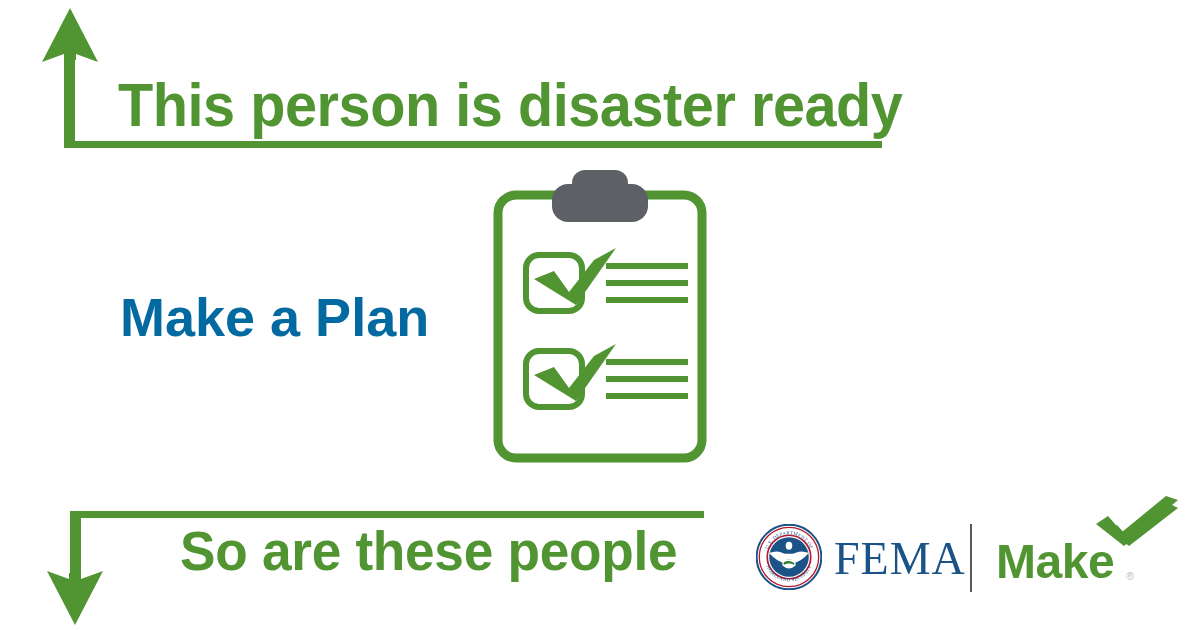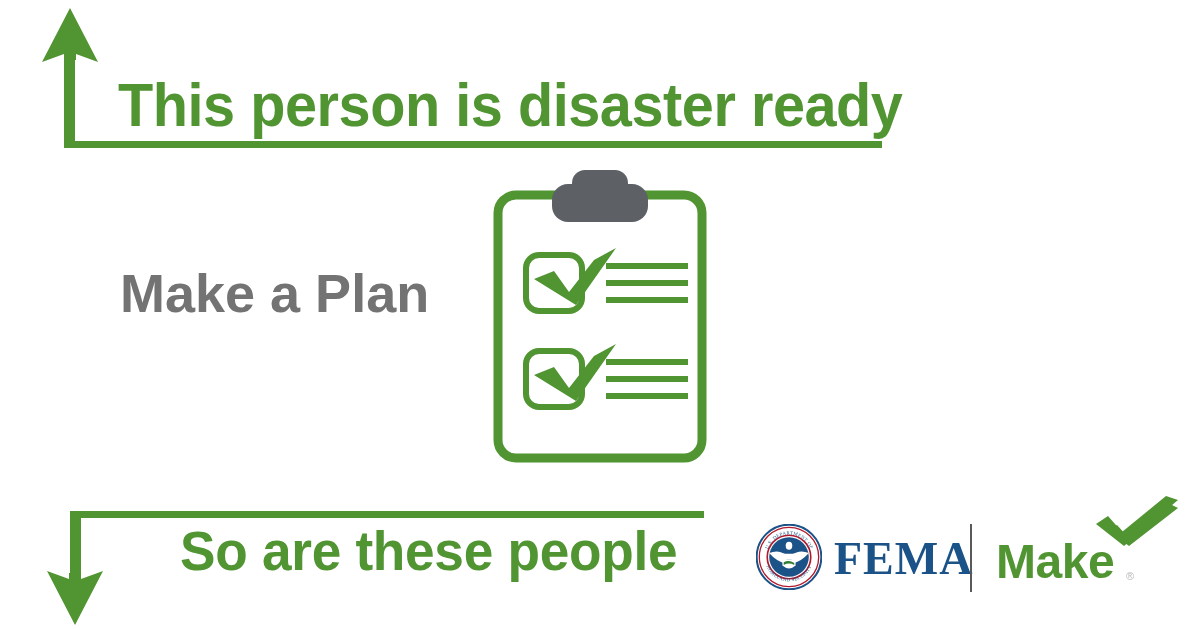--- a/index.html
+++ b/index.html
@@ -39,26 +39,26 @@
     color: #519432;
     white-space: nowrap;
     transform: scaleX(0.93);
     transform-origin: left top;
   }
 
   
   #middle-label {
     position: absolute;
     left: 120px;
-    top: 264px;
+    top: 288px;
     font-family: "Liberation Sans", sans-serif;
     font-weight: 700;
     font-size: 54px;
     line-height: 58px;
-    color: #737373;
+    color: #0369a1;
     white-space: nowrap;
   }
 
   
   #clipboard-svg {
     position: absolute;
     left: 484px;
     top: 168px;
     width: 232px;
     height: 300px;
@@ -102,21 +102,21 @@
     left: 0px;
     top: 26px;
     width: 66px;
     height: 66px;
   }
   #fema-wordmark {
     position: absolute;
     left: 78px;
     top: 38px;
     font-family: "Liberation Serif", serif;
-    font-weight: 700;
+    font-weight: 400;
     font-size: 46px;
     line-height: 46px;
     letter-spacing: 1px;
     color: #1B5287;
     white-space: nowrap;
   }
   #logo-divider {
     position: absolute;
     left: 214px;
     top: 26px;

